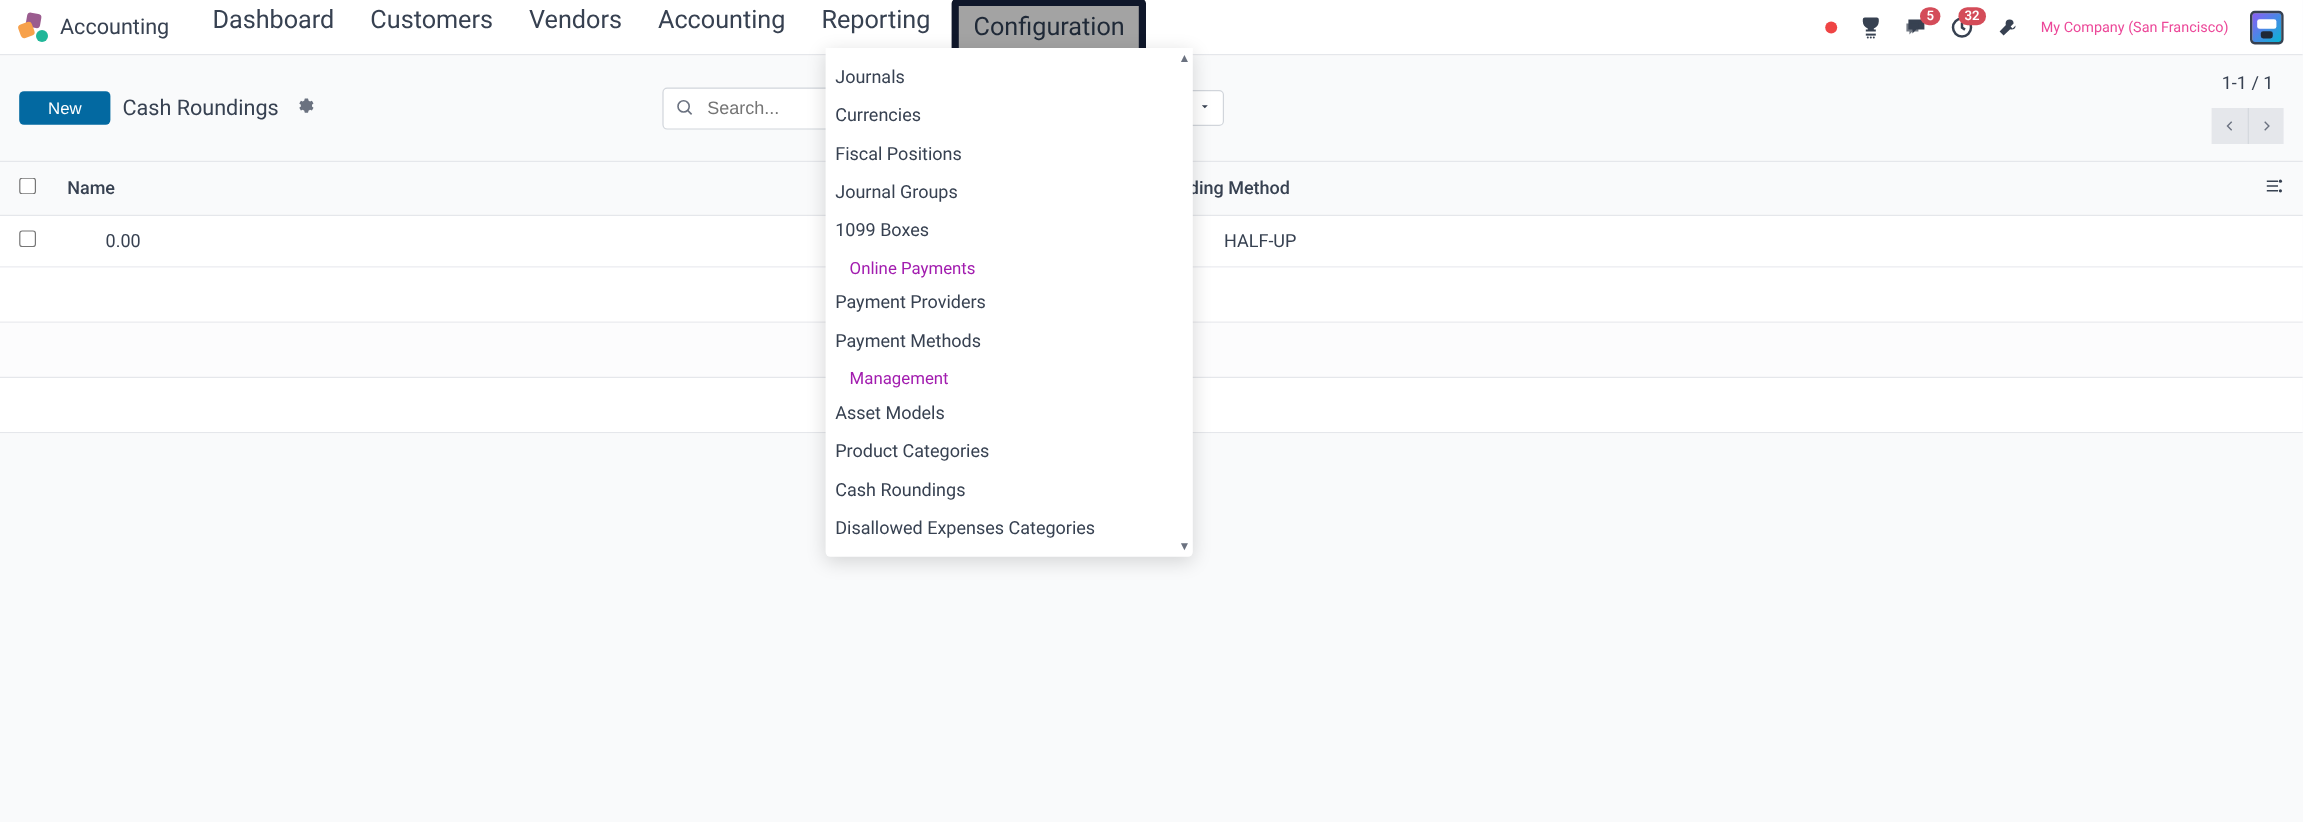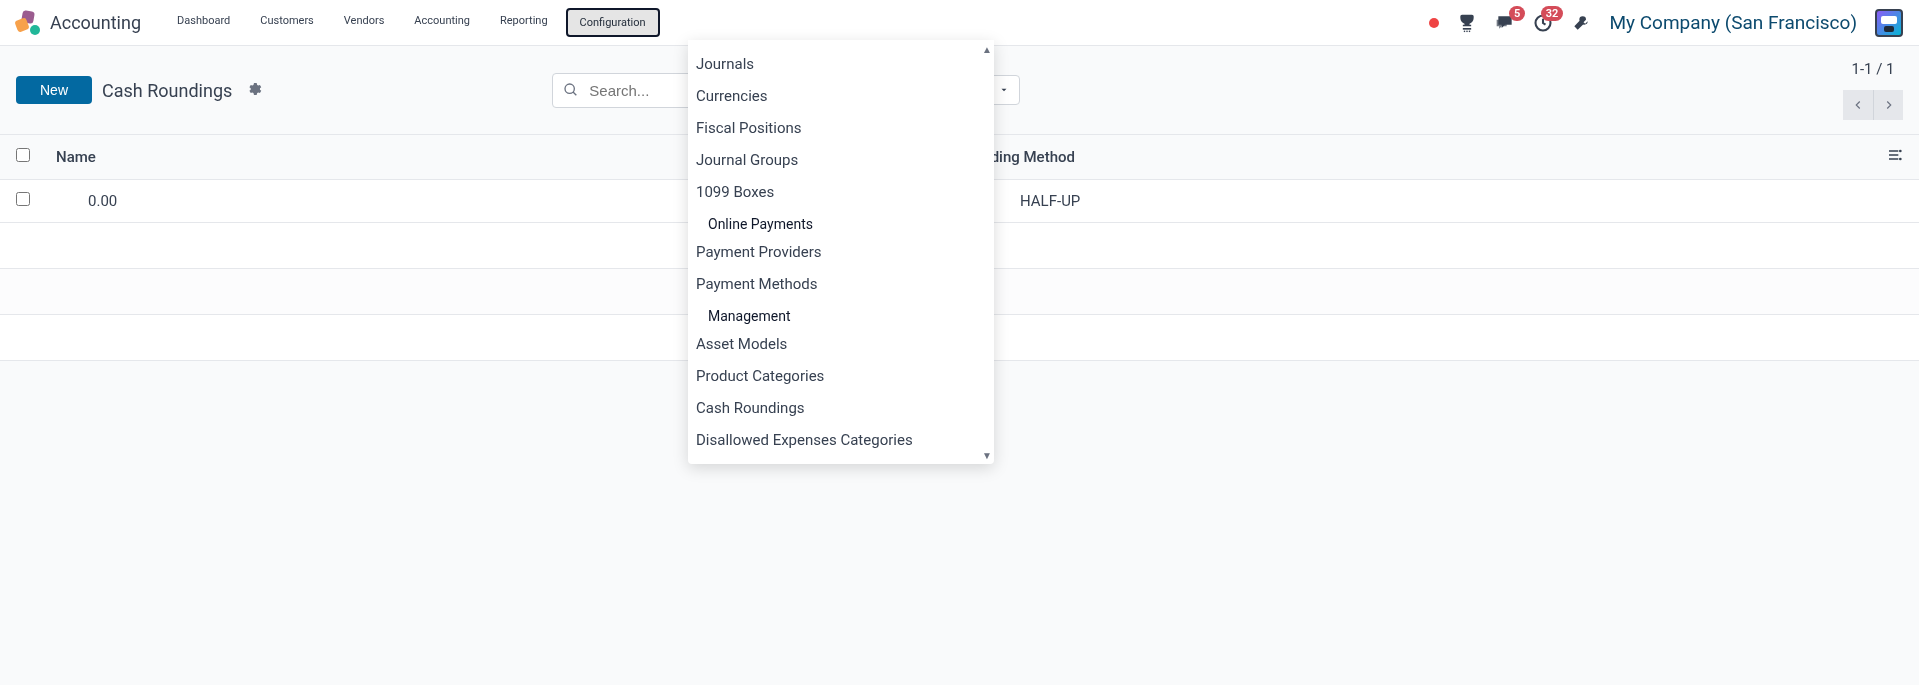--- a/index.html
+++ b/index.html
@@ -6,27 +6,27 @@
     body { font-family: -apple-system, BlinkMacSystemFont, "Segoe UI", Roboto, sans-serif; font-size: 14px; color: #374151; background: #f9fafb; }
     
     .navbar { display: flex; align-items: center; height: 46px; background: #fff; border-bottom: 1px solid #e5e7eb; padding: 0 16px; }
     .logo { width: 24px; height: 24px; margin-right: 10px; position: relative; }
     .logo-shape { position: absolute; width: 12px; height: 12px; border-radius: 50%; }
     .logo-shape.a { background: #9b5c8f; top: 0; left: 6px; transform: rotate(10deg); border-radius: 3px; }
     .logo-shape.b { background: #f7a14b; top: 8px; left: 0; border-radius: 3px; transform: rotate(-20deg); }
     .logo-shape.c { background: #21b799; bottom: 0; right: 0; border-radius: 50%; width: 10px; height: 10px; }
     .app-name { font-size: 18px; color: #374151; margin-right: 24px; cursor: pointer; }
     .nav-items { display: flex; gap: 6px; }
-    .nav-item { padding: 6px 12px; cursor: pointer; color: #374151; font-size: 11px; border-radius: 4px; text-align: right; }
-    .nav-item.active { background: #e5e5e5; border: 2px solid #0f172a; color: #1f2937; }
+    .nav-item { padding: 6px 12px; cursor: pointer; color: #374151; font-size: 21px; border-radius: 4px; text-align: right; }
+    .nav-item.active { background: #a3a3a3; border: 6px solid #0f172a; color: #1f2937; }
     .nav-right { margin-left: auto; display: flex; align-items: center; gap: 18px; }
     .status-dot { width: 10px; height: 10px; background: #ef4444; border-radius: 50%; }
     .nav-icon { width: 20px; height: 20px; display: flex; align-items: center; justify-content: center; cursor: pointer; position: relative; color: #374151; }
     .badge { position: absolute; top: -7px; right: -10px; background: #d44c59; color: #fff; border-radius: 10px; font-size: 11px; padding: 1px 5px; font-weight: 600; min-width: 16px; text-align: center; }
-    .company-name { font-size: 19px; color: #0c4a6e; cursor: pointer; }
+    .company-name { font-size: 12px; color: #ec4899; cursor: pointer; }
     .avatar { width: 28px; height: 28px; border-radius: 4px; background: linear-gradient(135deg,#8b5cf6,#06b6d4); border: 2px solid #374151; position: relative; overflow: hidden; }
     .avatar::before { content: ""; position: absolute; top: 5px; left: 4px; width: 16px; height: 8px; background: #fff; border-radius: 2px; }
     .avatar::after { content: ""; position: absolute; bottom: 3px; left: 7px; width: 10px; height: 6px; background: #1f2937; border-radius: 2px; }
 
     .control-bar { display: flex; align-items: center; padding: 14px 16px; gap: 10px; }
     .btn-new { background: #0369a1; color: #fff; border: none; padding: 6px 24px; border-radius: 4px; font-size: 14px; cursor: pointer; }
     .breadcrumb { font-size: 18px; color: #374151; }
     .gear-small { cursor: pointer; color: #6b7280; margin-left: 4px; }
     .search-wrap { display: flex; align-items: center; margin-left: 280px; border: 1px solid #d1d5db; border-radius: 4px; padding: 4px 10px; width: 420px; background: #fff; }
     .search-wrap input { border: none; outline: none; flex: 1; font-size: 15px; padding: 4px; color: #6b7280; }
@@ -44,21 +44,21 @@
     .col-name { flex: 0 0 900px; }
     .col-method { flex: 1; }
     .col-opt { width: 30px; text-align: right; cursor: pointer; }
     .spacer-row { height: 46px; border-bottom: 1px solid #e5e7eb; background: #fff; }
     .spacer-row.alt { background: #fcfcfd; }
 
     .dropdown-menu { position: absolute; top: 40px; left: 688px; width: 306px; background: #fff; box-shadow: 0 4px 16px rgba(0,0,0,0.15); border-radius: 0 0 4px 4px; padding: 8px 0; z-index: 100; max-height: 510px; overflow-y: auto; }
     .dropdown-menu::-webkit-scrollbar { width: 8px; }
     .dropdown-menu::-webkit-scrollbar-thumb { background: #9ca3af; border-radius: 4px; }
     .menu-item { padding: 7px 8px; font-size: 15px; color: #374151; cursor: pointer; }
-    .menu-header { padding: 8px 20px 4px; font-size: 14px; color: #0f172a; cursor: default; }
+    .menu-header { padding: 8px 20px 4px; font-size: 14px; color: #a21caf; cursor: default; }
     .scroll-arrow { position: absolute; right: 0; width: 14px; height: 14px; display: flex; align-items: center; justify-content: center; color: #6b7280; font-size: 10px; }
     .scroll-arrow.up { top: 2px; }
     .scroll-arrow.down { bottom: 2px; }
   </style>
 </head>
 <body>
 
 <div class="navbar">
   <div class="logo">
     <div class="logo-shape a"></div>

